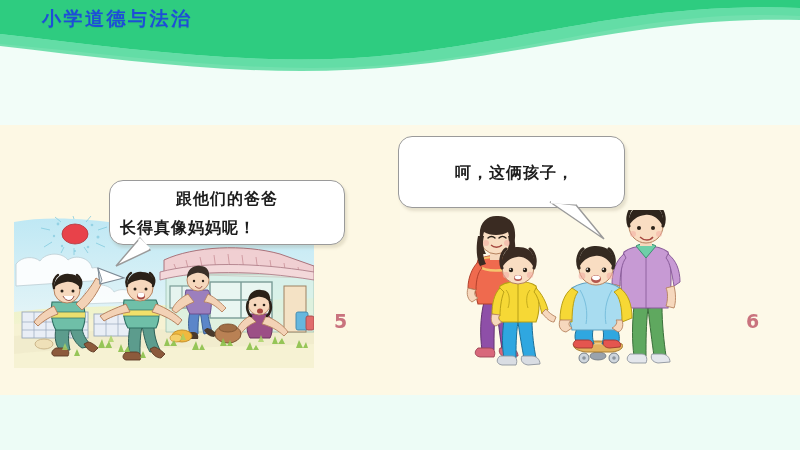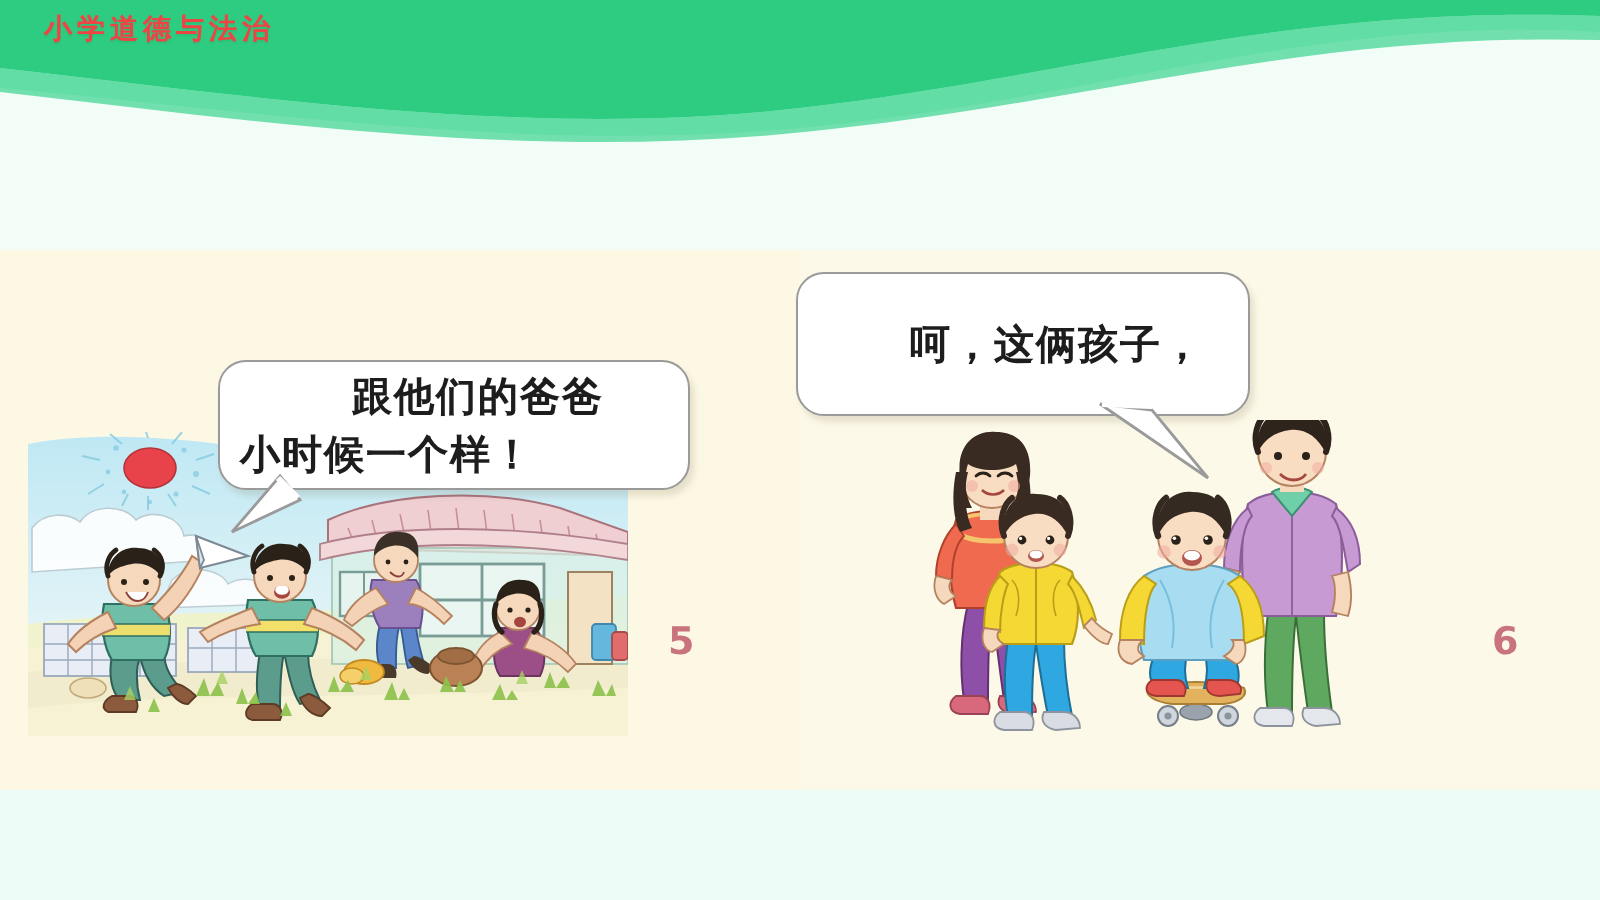--- a/index.html
+++ b/index.html
@@ -8,22 +8,22 @@
     background:#eafcf5;
     font-family:"Liberation Sans","DejaVu Sans",sans-serif;
     position:relative;
   }
   .slide{position:absolute;inset:0;width:800px;height:450px;overflow:hidden;background:#edfcf6;}
 
   
   .header-wrap{position:absolute;left:0;top:0;width:800px;height:130px;overflow:hidden;}
   .header-wrap svg{display:block;width:800px;height:130px;}
   .title{
-    position:absolute;left:22px;top:6px;
-    font-size:14px;font-weight:bold;color:#ef4444;
+    position:absolute;left:42px;top:6px;
+    font-size:19px;font-weight:bold;color:#1d4ed8;
     letter-spacing:2.5px;
     font-family:"DejaVu Sans","Liberation Sans",sans-serif;
     white-space:nowrap;text-shadow:0 1px 1px rgba(0,0,0,.06);
   }
   .logo{position:absolute;left:748px;top:7px;width:34px;height:30px;}
 
   
   .page{
     position:absolute;left:0;top:125px;width:800px;height:270px;
     background:#fdf8e6;
@@ -47,26 +47,26 @@
   .bubble .txt{
     position:absolute;left:0;top:0;width:100%;height:100%;
     display:flex;flex-direction:column;justify-content:center;
     color:#1d1d1d;font-weight:bold;
     font-family:"DejaVu Sans","Liberation Sans",sans-serif;
   }
   .bubble .ln{white-space:nowrap;letter-spacing:1px;}
 
   #bubble-left{left:109px;top:180px;width:234px;height:63px;}
   #bubble-left .txt{padding:0 10px;}
-  #bubble-left .ln{font-size:20px;line-height:29px;}
+  #bubble-left .ln{font-size:16px;line-height:29px;}
   #bubble-left .ln1{text-indent:56px;}
 
   #bubble-right{left:398px;top:136px;width:225px;height:70px;}
   #bubble-right .txt{padding:0 10px;}
-  #bubble-right .ln{font-size:20px;line-height:31px;}
+  #bubble-right .ln{font-size:16px;line-height:31px;}
   #bubble-right .ln1{text-indent:46px;}
 
   .tail{position:absolute;z-index:41;}
 
   
   .illo{position:absolute;}
   .illo svg{display:block;}
 </style>
 </head>
 <body>
@@ -434,21 +434,21 @@
   <div class="pagenum left">5</div>
   <div class="pagenum right">6</div>
 
   <svg class="tail" style="left:110px;top:236px;width:46px;height:34px;" viewBox="0 0 46 34">
     <path d="M30 2 L6 30 L40 14 Z" fill="#ffffff" stroke="#9a9a9a" stroke-width="1.4"></path>
     <path d="M29 3 L39 13" stroke="#ffffff" stroke-width="3"></path>
   </svg>
   <div class="bubble" id="bubble-left">
     <div class="txt">
       <div class="ln ln1">跟他们的爸爸</div>
-      <div class="ln ln2">小时候一个样！</div>
+      <div class="ln ln2">长得真像妈妈呢！</div>
     </div>
   </div>
 
   <svg class="tail" style="left:546px;top:199px;width:66px;height:44px;" viewBox="0 0 66 44">
     <path d="M4 3 L58 40 L30 6 Z" fill="#ffffff" stroke="#9a9a9a" stroke-width="1.4"></path>
     <path d="M5 3 L30 4" stroke="#ffffff" stroke-width="3"></path>
   </svg>
   <div class="bubble" id="bubble-right">
     <div class="txt">
       <div class="ln ln1">呵，这俩孩子，</div>

